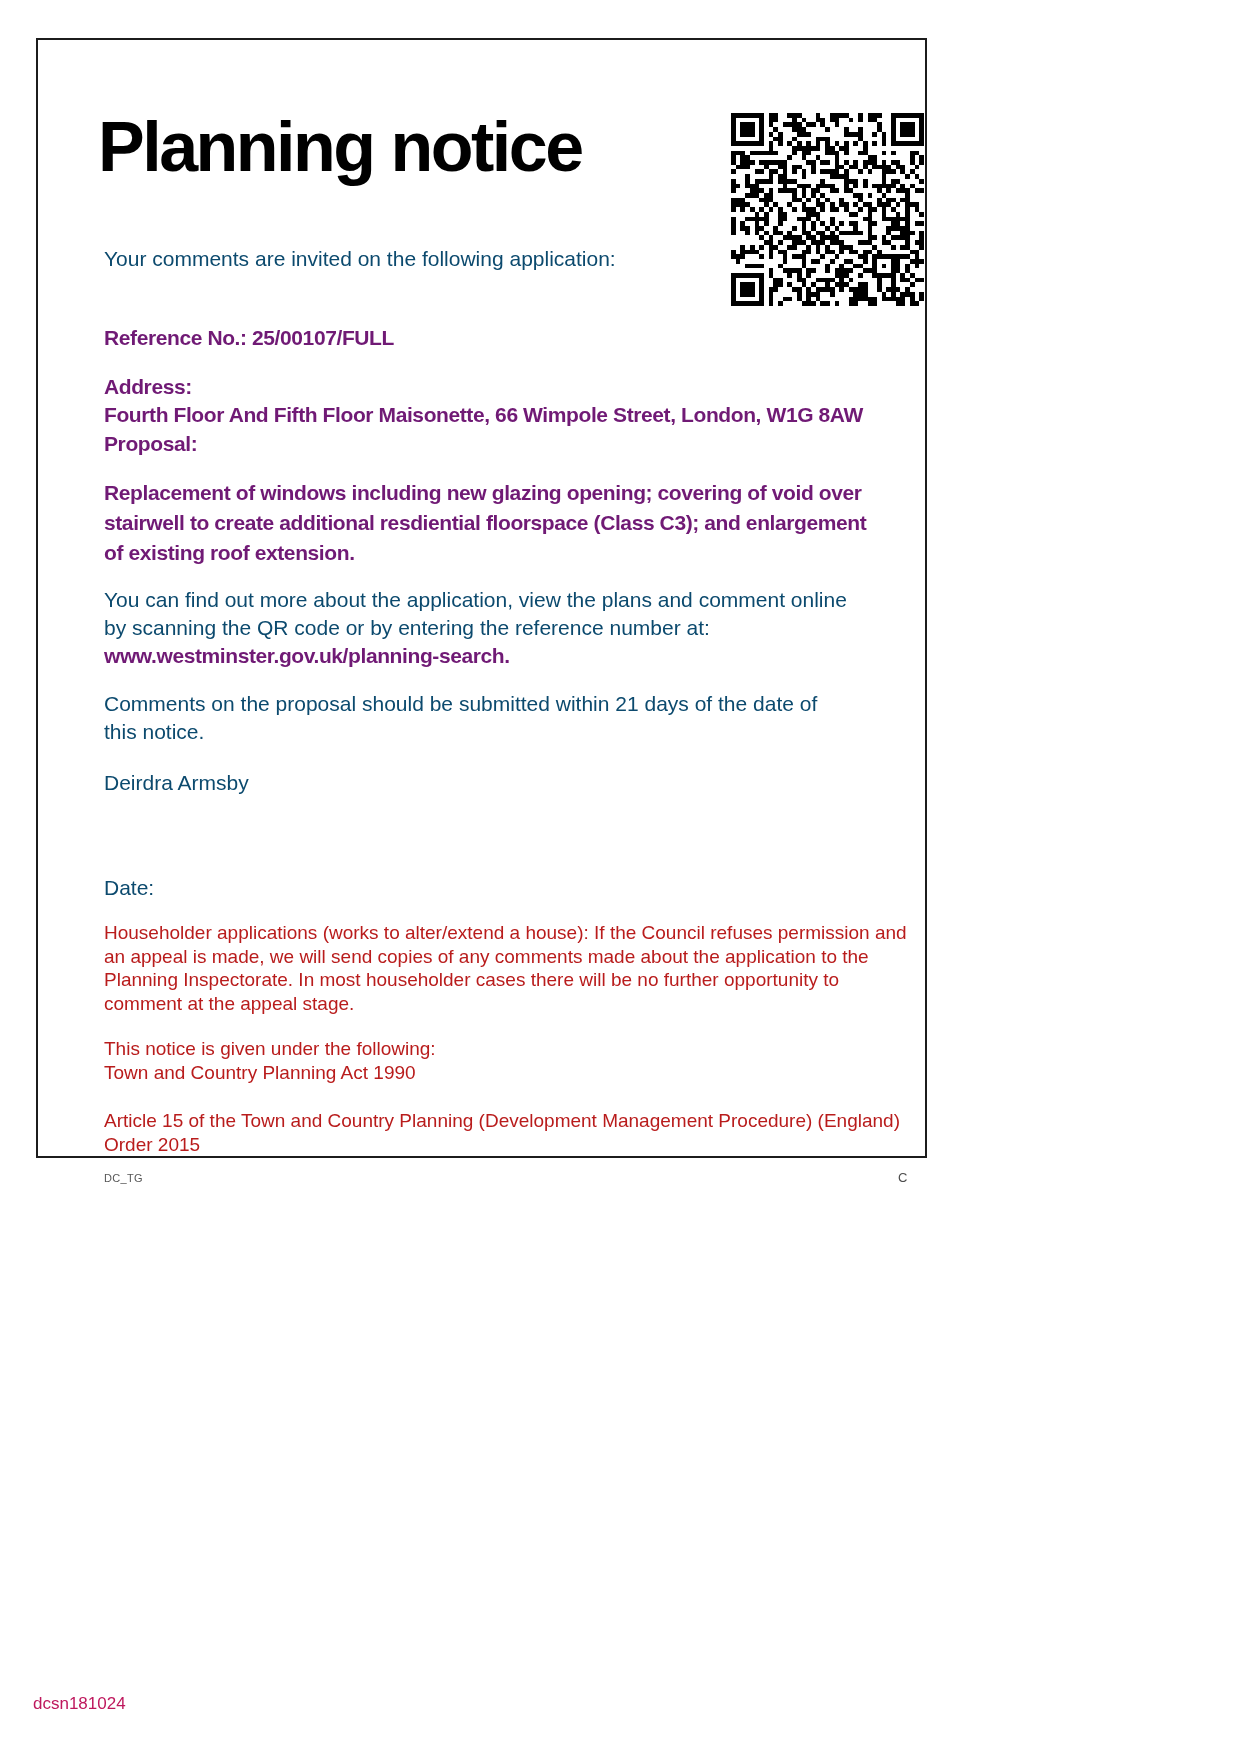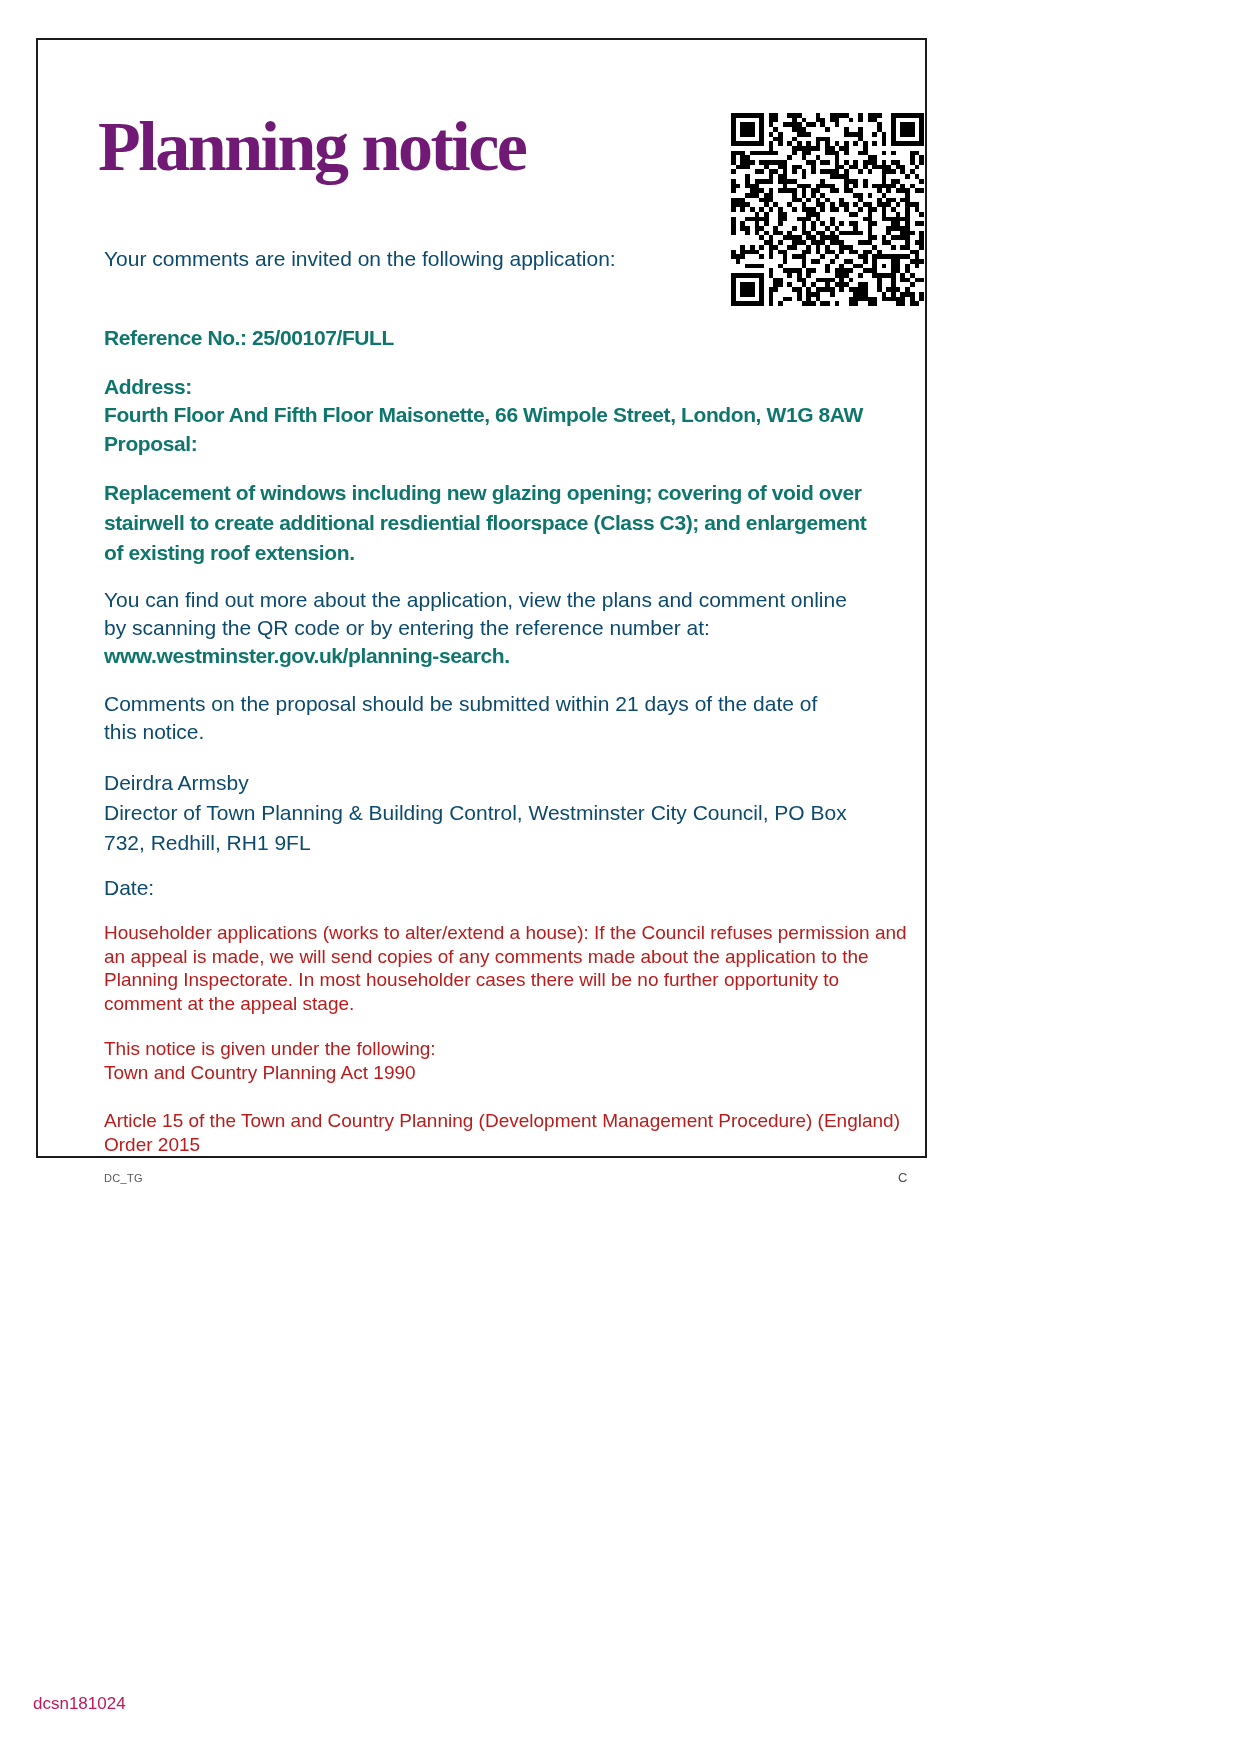--- a/index.html
+++ b/index.html
@@ -22,35 +22,34 @@
     border: 2px solid #1c1c1c;
     background: #ffffff;
   }
   .abs { position: absolute; white-space: pre; }
   .title {
     left: 60px;
     top: 72px;
     font-size: 70px;
     font-weight: 600;
     letter-spacing: -2.5px;
-    color: #701a75;
+    color: #000000;
     line-height: 1;
-    font-family: Liberation Serif, serif;
   }
   .body-reg {
     font-size: 21px;
     line-height: 28px;
     font-weight: 400;
     color: #0c4a6e;
   }
   .body-bold {
     font-size: 21px;
     line-height: 28px;
     font-weight: 700;
-    color: #0f766e;
+    color: #701a75;
     letter-spacing: -0.4px;
   }
   .subtitle { left: 66px; top: 205px; }
   .ref-line { left: 66px; top: 284px; }
   .address-label { left: 66px; top: 333px; }
   .address-value { left: 66px; top: 361px; }
   .proposal-label { left: 66px; top: 390px; }
   .proposal-value { left: 66px; top: 438px; line-height: 30px; }
   .how-to { left: 66px; top: 546px; }
   .search-url { left: 66px; top: 602px; }
@@ -124,22 +123,20 @@
 of existing roof extension.</div>
 
     <div class="abs body-bold search-url">www.westminster.gov.uk/planning-search.</div>
     <div class="abs body-reg how-to">You can find out more about the application, view the plans and comment online
 by scanning the QR code or by entering the reference number at:</div>
 
     <div class="abs body-reg deadline">Comments on the proposal should be submitted within 21 days of the date of
 this notice.</div>
 
     <div class="abs body-reg sig-name">Deirdra Armsby</div>
-    <div class="abs body-reg sig-title">Director of Town Planning &amp; Building Control, Westminster City Council, PO Box
-732, Redhill, RH1 9FL</div>
 
     <div class="abs body-reg date-label">Date:</div>
 
     <div class="abs small-text householder">Householder applications (works to alter/extend a house): If the Council refuses permission and
 an appeal is made, we will send copies of any comments made about the application to the
 Planning Inspectorate. In most householder cases there will be no further opportunity to
 comment at the appeal stage.</div>
 
     <div class="abs small-text legal-heading">This notice is given under the following:</div>
     <div class="abs small-text legal-act-1">Town and Country Planning Act 1990</div>

